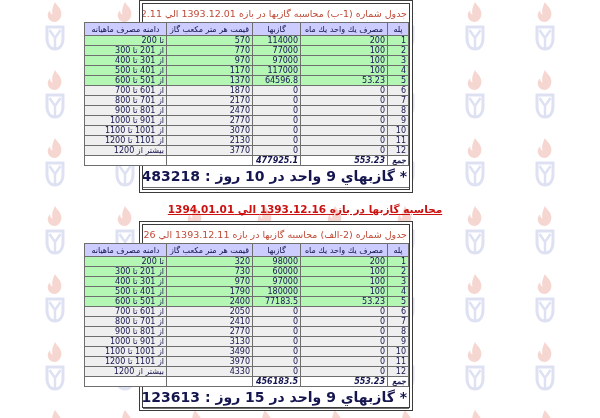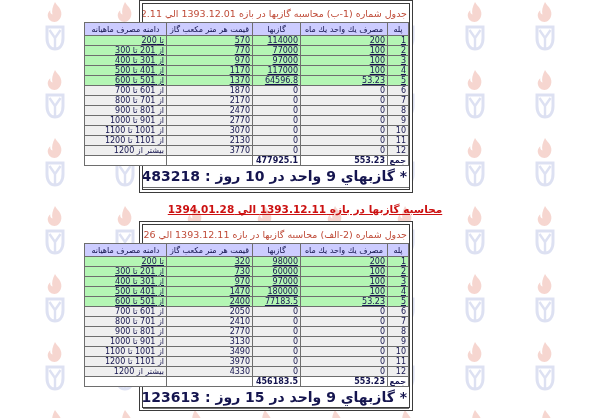--- a/index.html
+++ b/index.html
@@ -69,23 +69,23 @@
   }
   table.calc td {
     border:1px solid #6e6e6e;
     font-size:8px;
     color:#15154f;
     height:10px; line-height:9px;
     text-align:right;
     padding:0 2px;
     white-space:nowrap; overflow:hidden;
   }
-  tr.row-green td { background:#b4f6b4;text-decoration:underline; }
+  tr.row-green td { background:#b4f6b4; }
   tr.row-gray  td { background:#efefef; }
-  tr.row-total td { background:#ffffff; font-weight:bold; }
+  tr.row-total td { background:#ffffff; font-weight:bold;font-style:italic; }
 
   .tbl-footnote {
     border-bottom:1px solid #6e6e6e;
     text-align:center;
     font-size:14px; font-weight:bold;
     color:#15154f;
     padding:2px 2px 3px 2px;
     white-space:nowrap; overflow:hidden;
   }
 
@@ -652,21 +652,21 @@
           <td>553.23</td>
           <td>477925.1</td>
           <td></td>
           <td></td>
         </tr>
       </tbody>
   </table>
   <div class="tbl-footnote">* گازبهاي 9 واحد در 10 روز : 1483218 ريال</div>
 </section>
 
-<div id="mid-heading">محاسبه گازبها در بازه 1393.12.11 الي 1394.01.28</div>
+<div id="mid-heading">محاسبه گازبها در بازه 1393.12.16 الي 1394.01.01</div>
 
 <section class="frame" id="frame2">
   <div class="tbl-title">جدول شماره (2-الف) محاسبه گازبها در بازه 1393.12.11 الي 1393.12.26</div>
   <table class="calc">
     <colgroup>
       <col class="c-step">
         <col class="c-cons">
         <col class="c-gas">
         <col class="c-price">
         <col class="c-range">
@@ -699,21 +699,21 @@
           <td>3</td>
           <td>100</td>
           <td>97000</td>
           <td>970</td>
           <td>از 301 تا 400</td>
         </tr>
         <tr class="row-green">
           <td>4</td>
           <td>100</td>
           <td>180000</td>
-          <td>1470</td>
+          <td>1790</td>
           <td>از 401 تا 500</td>
         </tr>
         <tr class="row-green">
           <td>5</td>
           <td>53.23</td>
           <td>77183.5</td>
           <td>2400</td>
           <td>از 501 تا 600</td>
         </tr>
         <tr class="row-gray">

